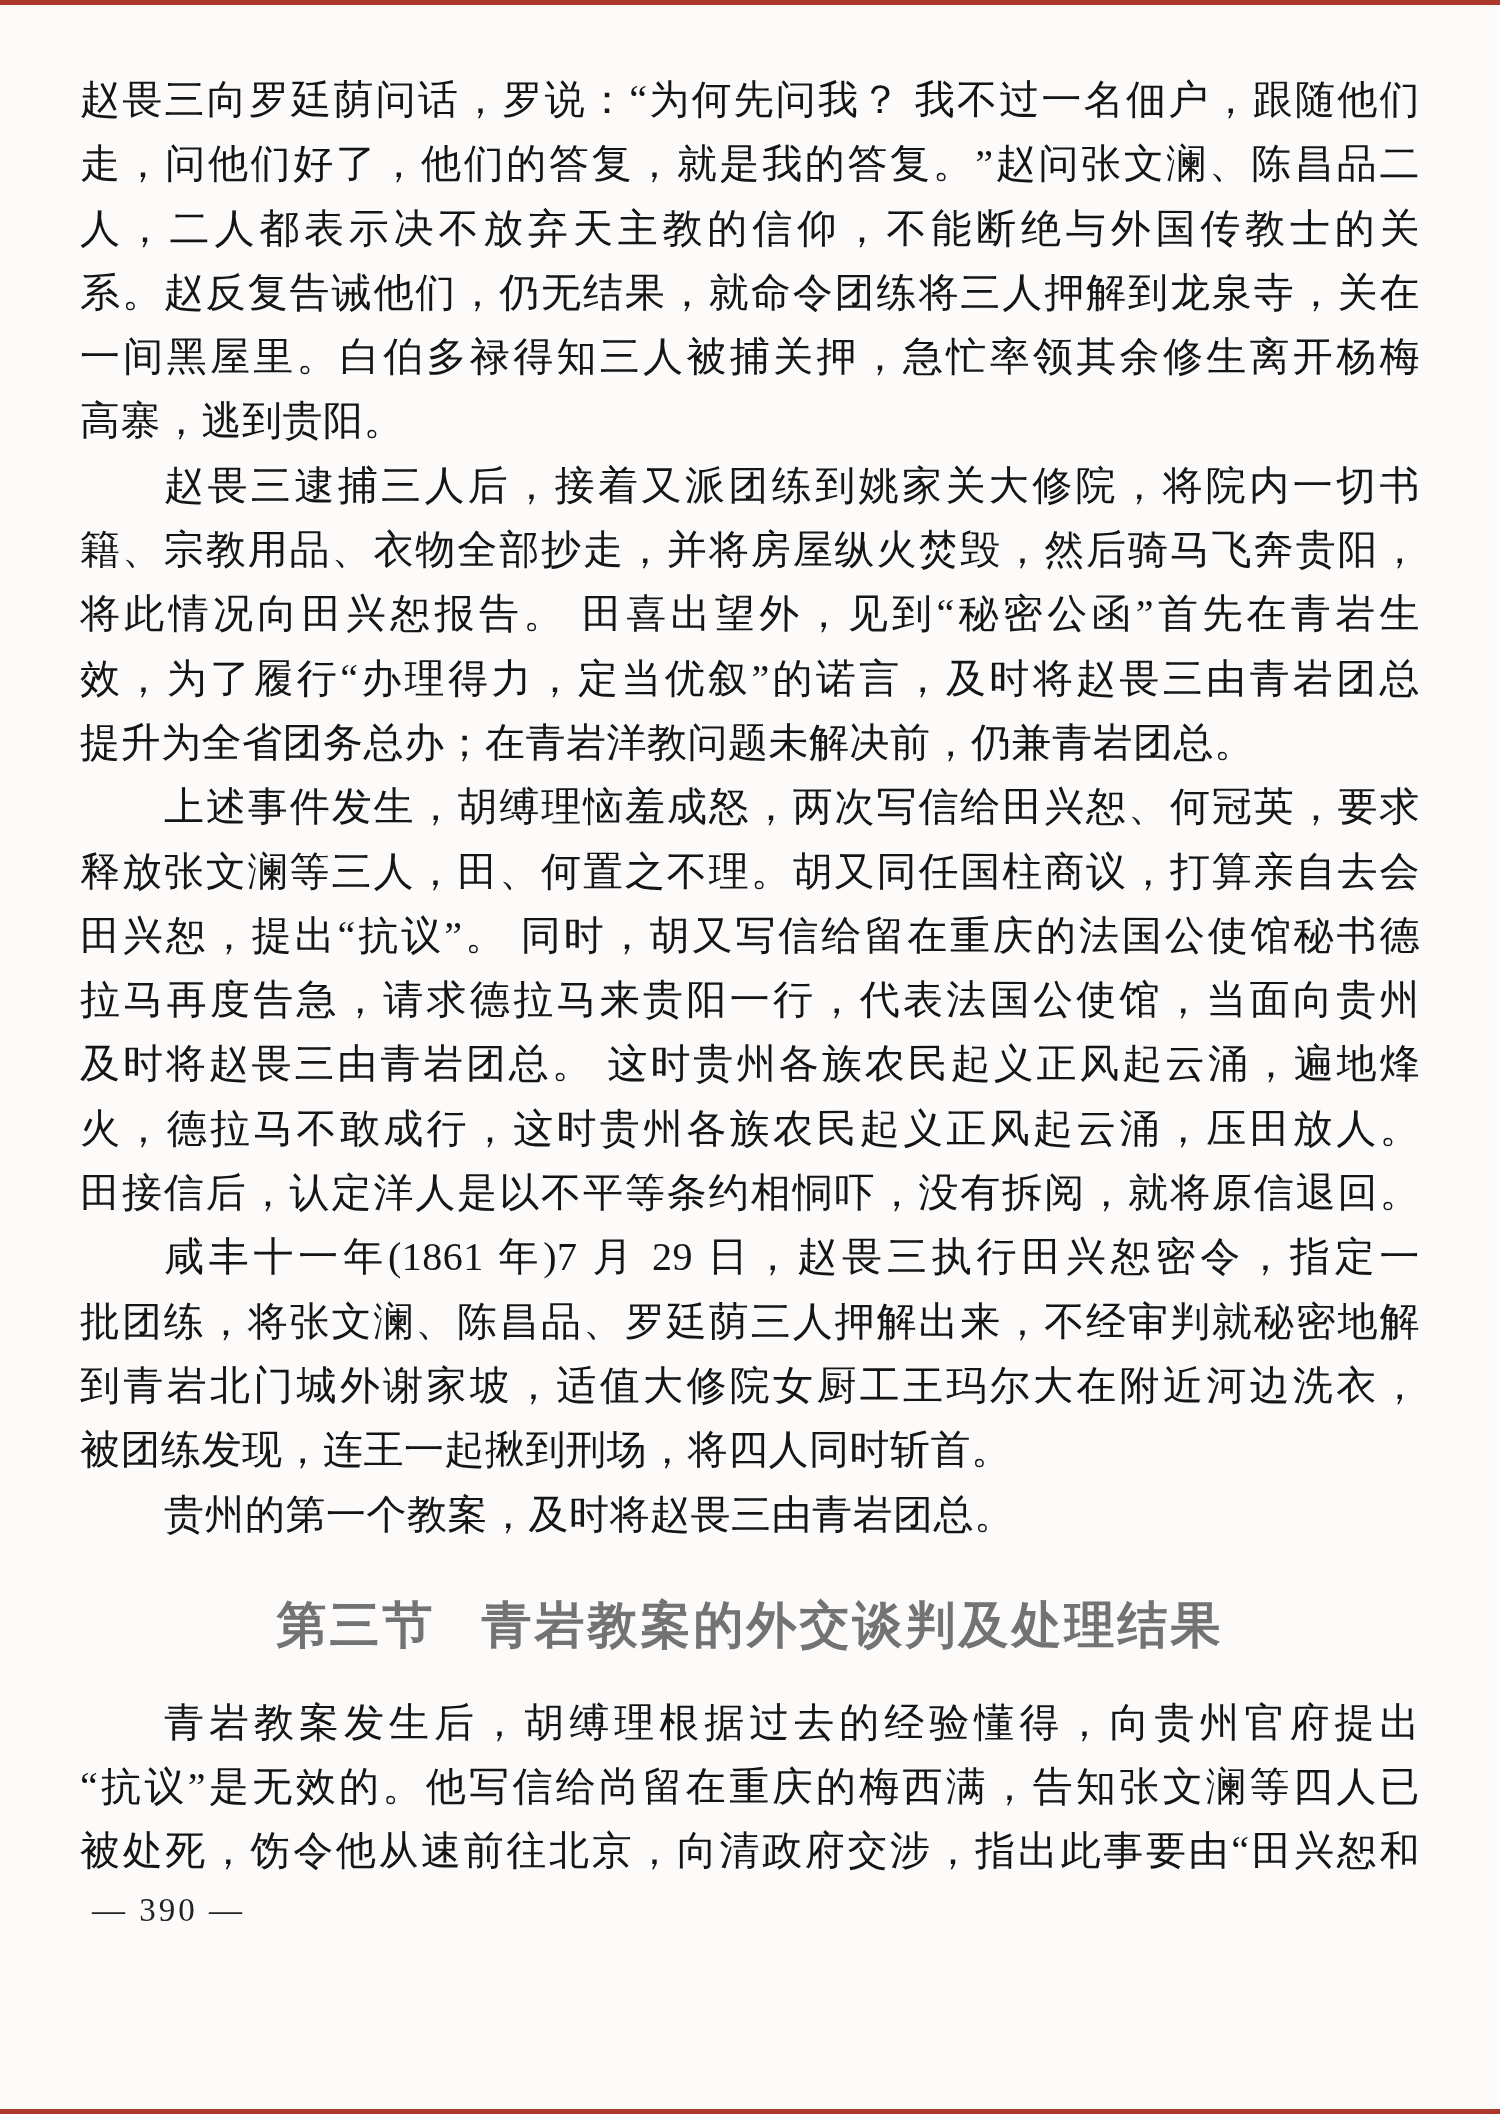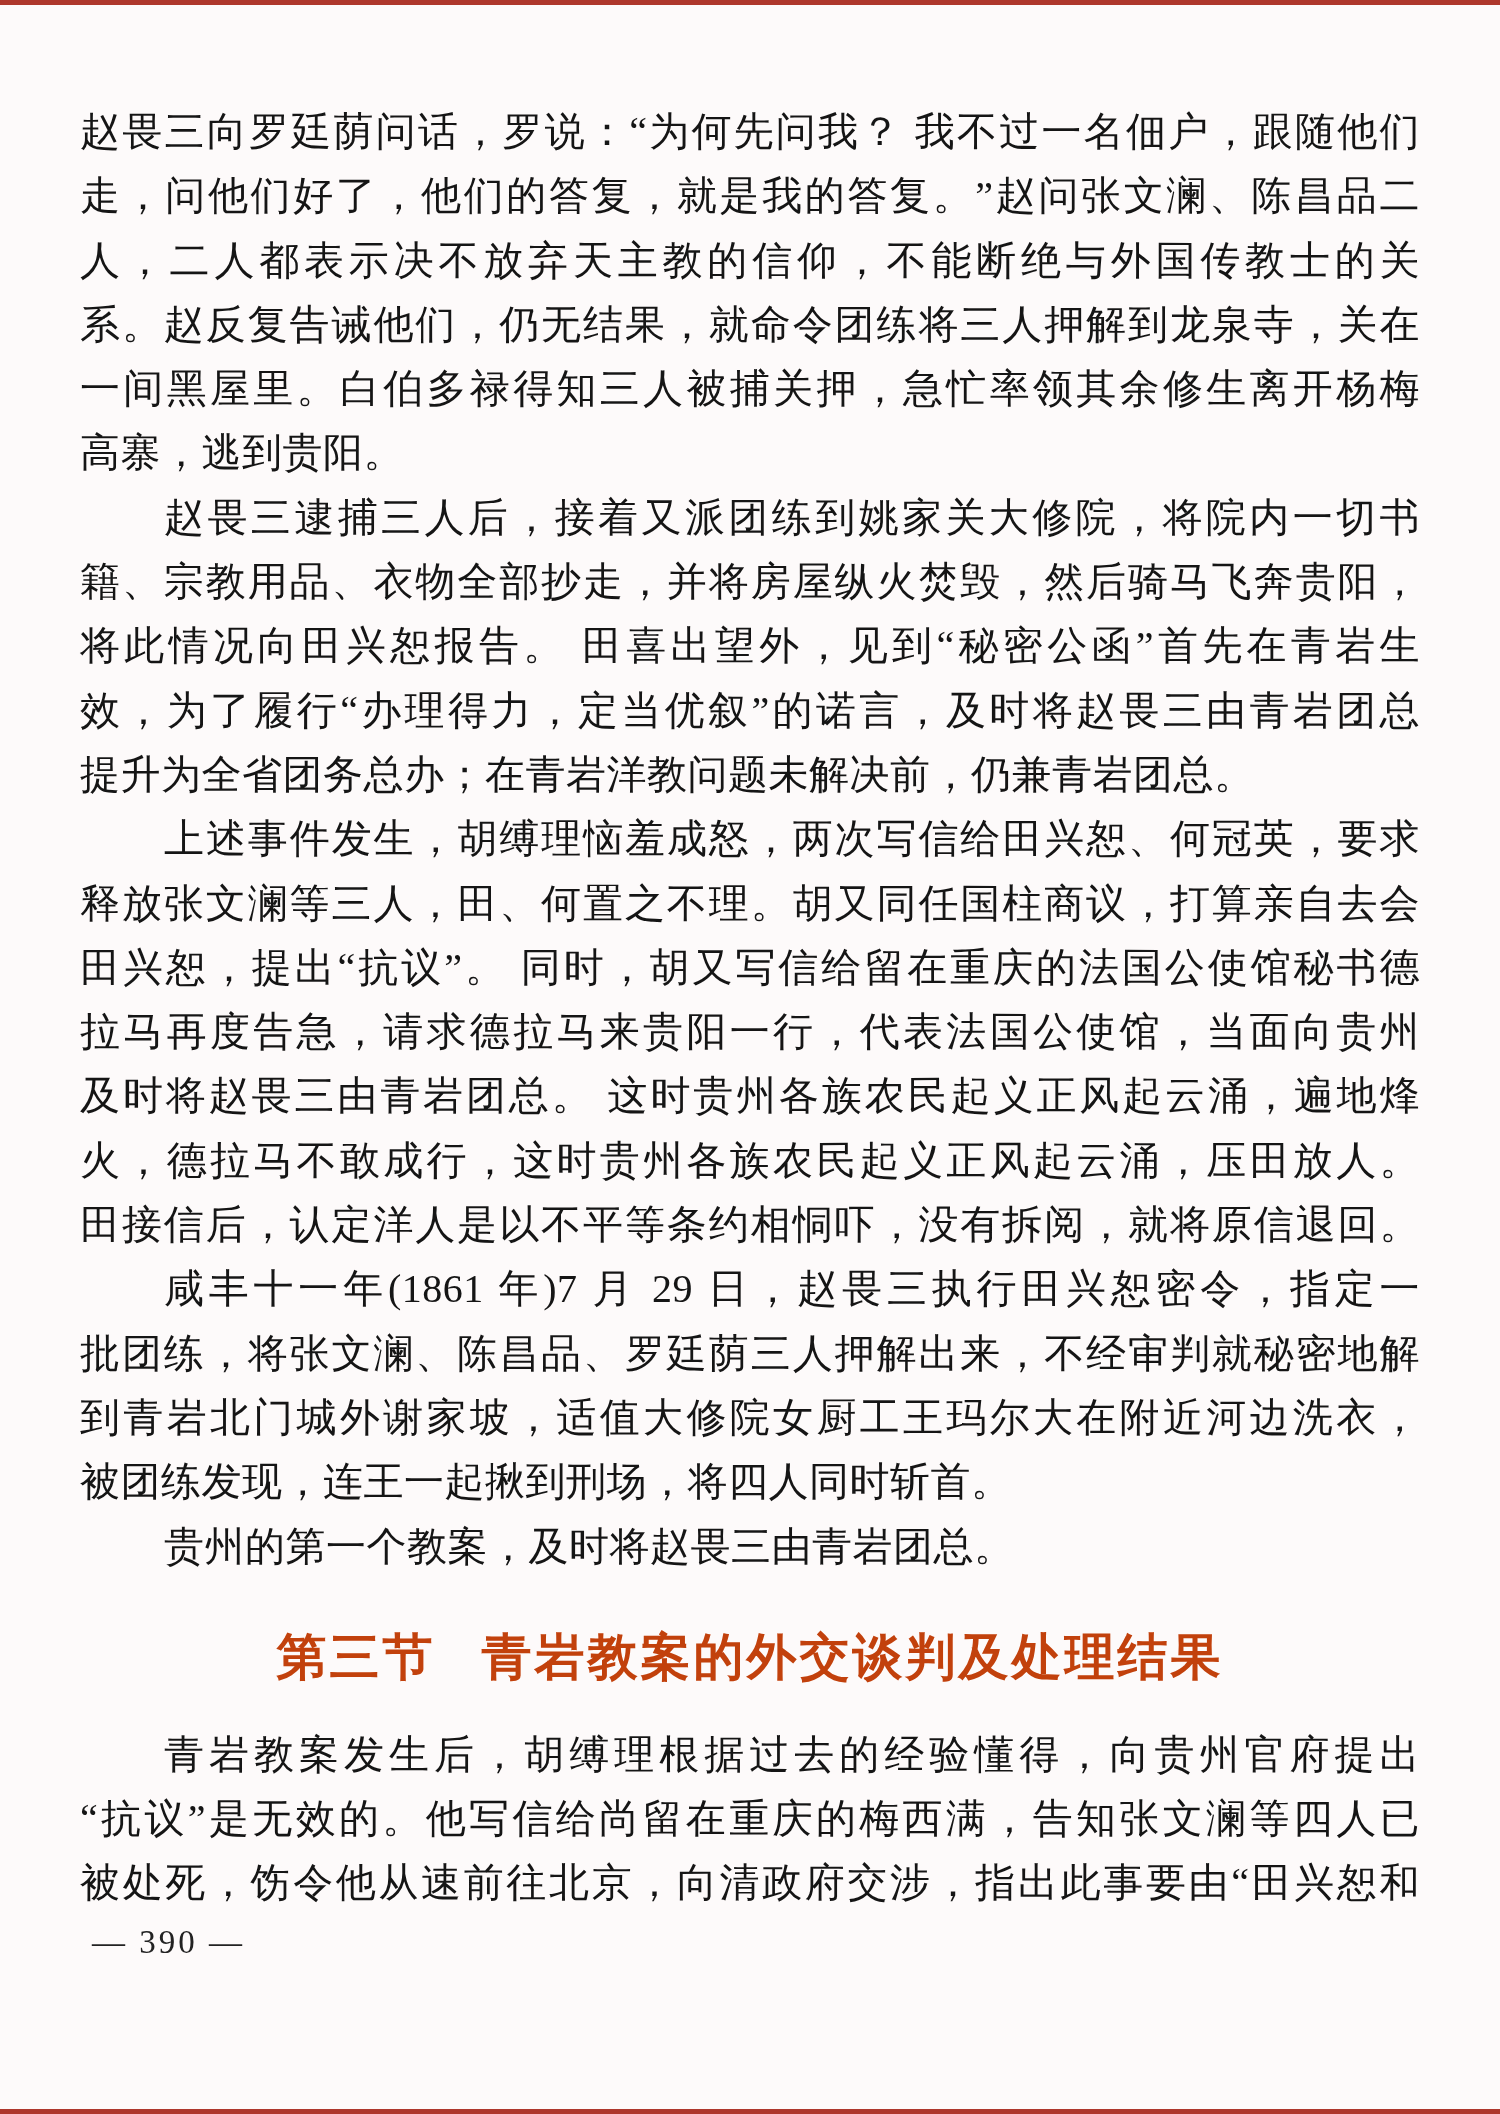--- a/index.html
+++ b/index.html
@@ -24,21 +24,21 @@
     height: 5px;
   }
   .edge-bar.top { top: 0; }
   .edge-bar.bottom { bottom: 0; }
 
   .text-column {
     position: absolute;
     top: 0;
     left: 80px;
     width: 1340px;
-    padding-top: 100px;
+    padding-top: 68px;
   }
   .line {
     font-size: 40px;
     line-height: 64.3px;
     height: 64.3px;
     letter-spacing: 0.5px;
     text-align: justify;
     text-align-last: justify;
     text-justify: inter-character;
     white-space: nowrap;
@@ -54,21 +54,21 @@
   .section-heading {
     margin-top: 42px;
     margin-bottom: 30px;
     height: 72px;
     line-height: 72px;
     text-align: center;
     font-family: "Liberation Sans", "DejaVu Sans", sans-serif;
     font-weight: 700;
     font-size: 50px;
     letter-spacing: 3px;
-    color: #c2410c;
+    color: #737373;
   }
   .section-heading .section-no {
     margin-right: 46px;
   }
   .page-number {
     margin-top: 8px;
     padding-left: 12px;
     font-size: 33px;
     letter-spacing: 3px;
     color: #222;

